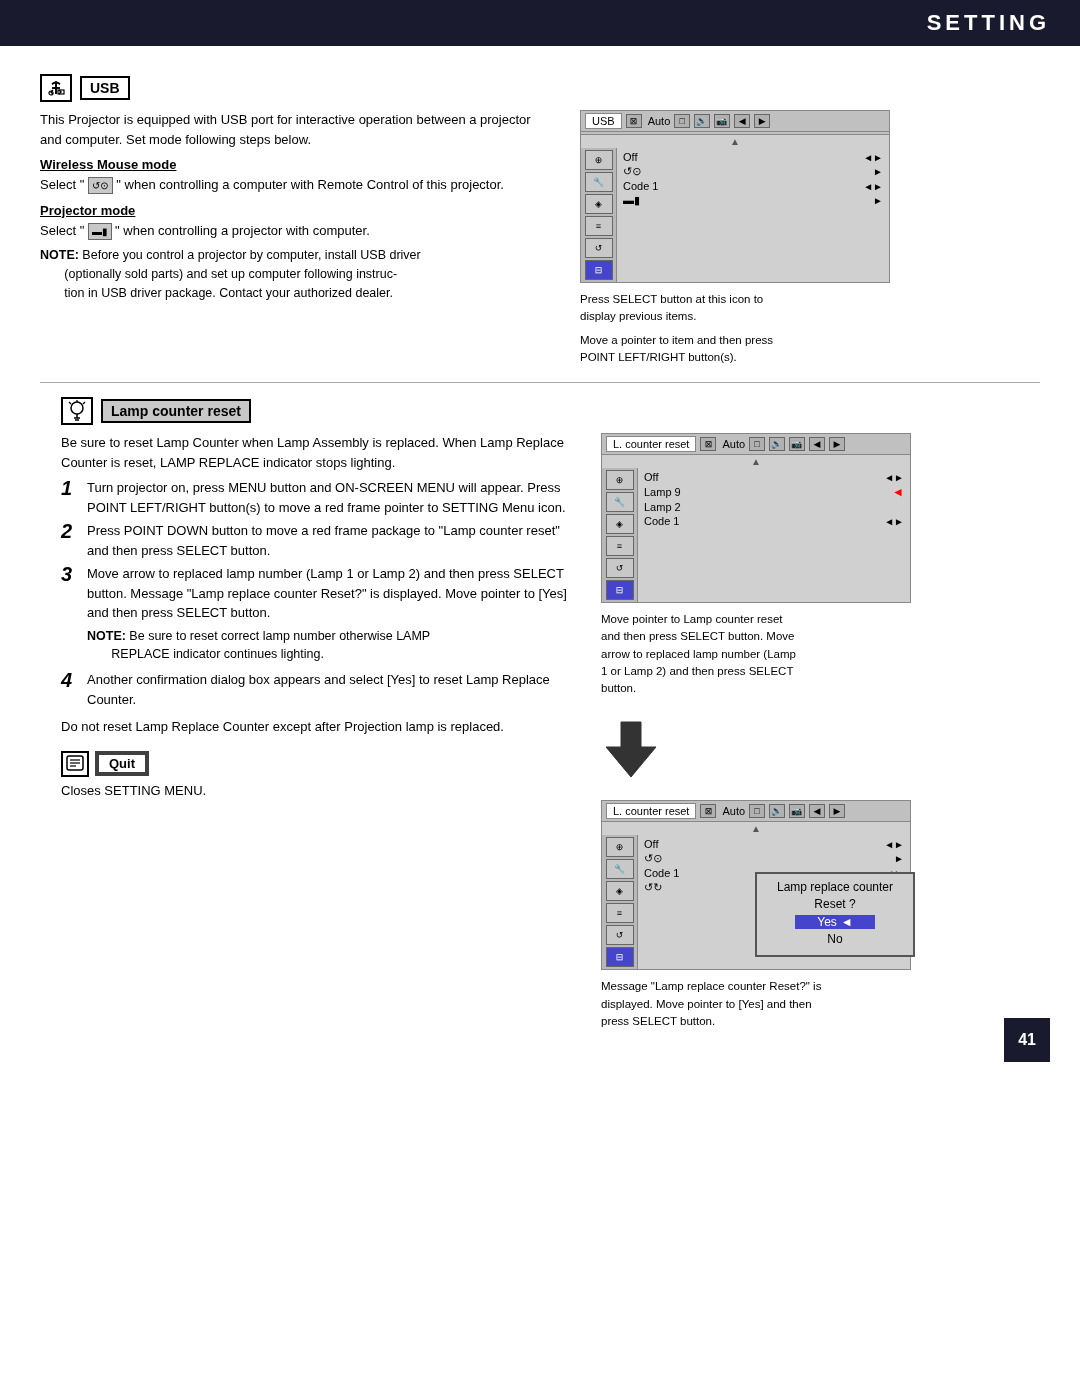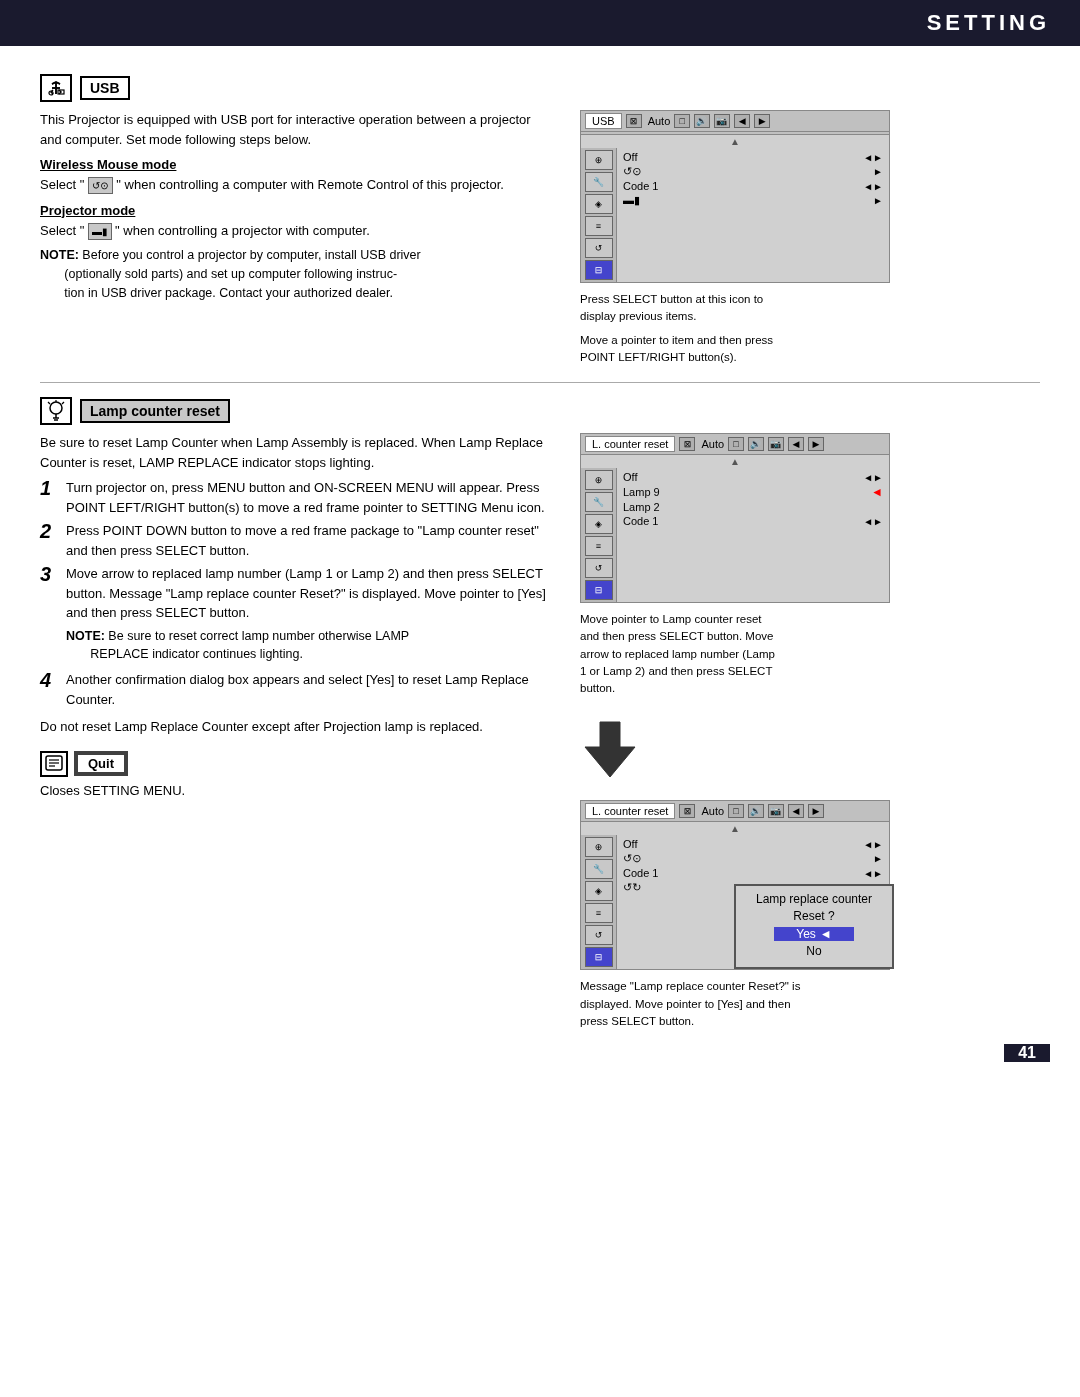--- a/index.html
+++ b/index.html
@@ -173,20 +173,21 @@
     .callout-text {
       font-size: 11.5px;
       line-height: 1.5;
       margin-bottom: 6px;
       max-width: 200px;
     }
 
     
     .lamp-section {
       margin-top: 14px;
+      margin-left: 21px;
     }
 
     
     .step-container {
       margin-bottom: 8px;
     }
     .step-row {
       display: flex;
       align-items: flex-start;
       margin-bottom: 4px;
@@ -280,21 +281,21 @@
 
     
     .page-number {
       position: absolute;
       bottom: 18px;
       right: 30px;
       font-size: 16px;
       font-weight: bold;
       color: #fff;
       background: #1a1a2e;
-      padding: 0 14px;
+      padding: 13px 14px;
     }
 
     .divider-line {
       border: none;
       border-top: 1px solid #aaa;
       margin: 10px 0;
     }
 
     .inline-icon {
       display: inline-block;
@@ -559,21 +560,21 @@
                   <span class="menu-arrow">►</span>
                 </div>
                 <div class="menu-row">
                   <span class="menu-row-label">Code 1</span>
                   <span class="menu-arrow">◄►</span>
                 </div>
                 <div class="menu-row">
                   <span class="menu-row-label">↺↻</span>
                 </div>
 
-                <div style="position:absolute; right:-5px; bottom:0;">
+                <div style="position:absolute; right:-5px; bottom:12px;">
                   <div class="dialog-box">
                     <div class="dialog-title">Lamp replace counter</div>
                     <div class="dialog-question">Reset ?</div>
                     <div class="dialog-option selected">
                       <span>Yes</span>
                       <span>◄</span>
                     </div>
                     <div class="dialog-option unselected">
                       <span>No</span>
                     </div>

